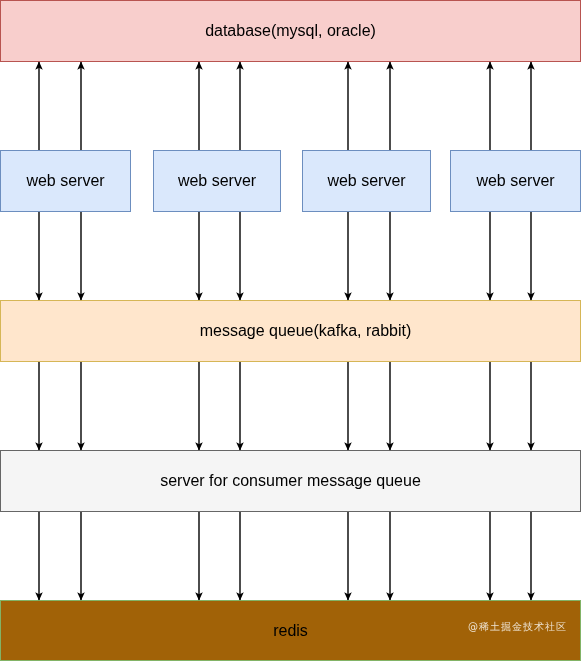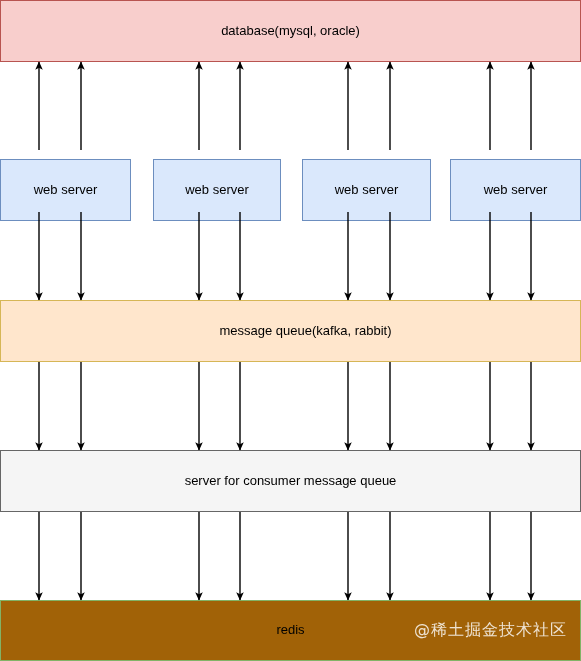--- a/index.html
+++ b/index.html
@@ -16,21 +16,21 @@
     height: 661px;
     background: #ffffff;
     overflow: hidden;
   }
   .node {
     position: absolute;
     box-sizing: border-box;
     display: flex;
     align-items: center;
     justify-content: center;
-    font-size: 13px;
+    font-size: 16px;
     color: #000000;
     line-height: 1.25;
     text-align: center;
   }
   
   .node-database {
     left: 0px;
     top: 0px;
     width: 581px;
     height: 62px;
@@ -60,35 +60,34 @@
     width: 581px;
     height: 61px;
     background: #a16207;
     border: 1px solid #82b366;
   }
   .node-web {
     top: 150px;
     height: 62px;
     background: #dae8fc;
     border: 1px solid #6c8ebf;
-    margin-top: 9px;
   }
   #arrow-layer {
     position: absolute;
     left: 0;
     top: 0;
     width: 581px;
     height: 661px;
     pointer-events: none;
   }
   .watermark {
     position: absolute;
     right: 14px;
     top: 620px;
-    font-size: 16px;
+    font-size: 10px;
     color: rgba(255, 255, 255, 0.82);
     letter-spacing: 1px;
     font-family: "DejaVu Sans", sans-serif;
     white-space: nowrap;
     text-align: right;
   }
 </style>
 </head>
 <body>
 

